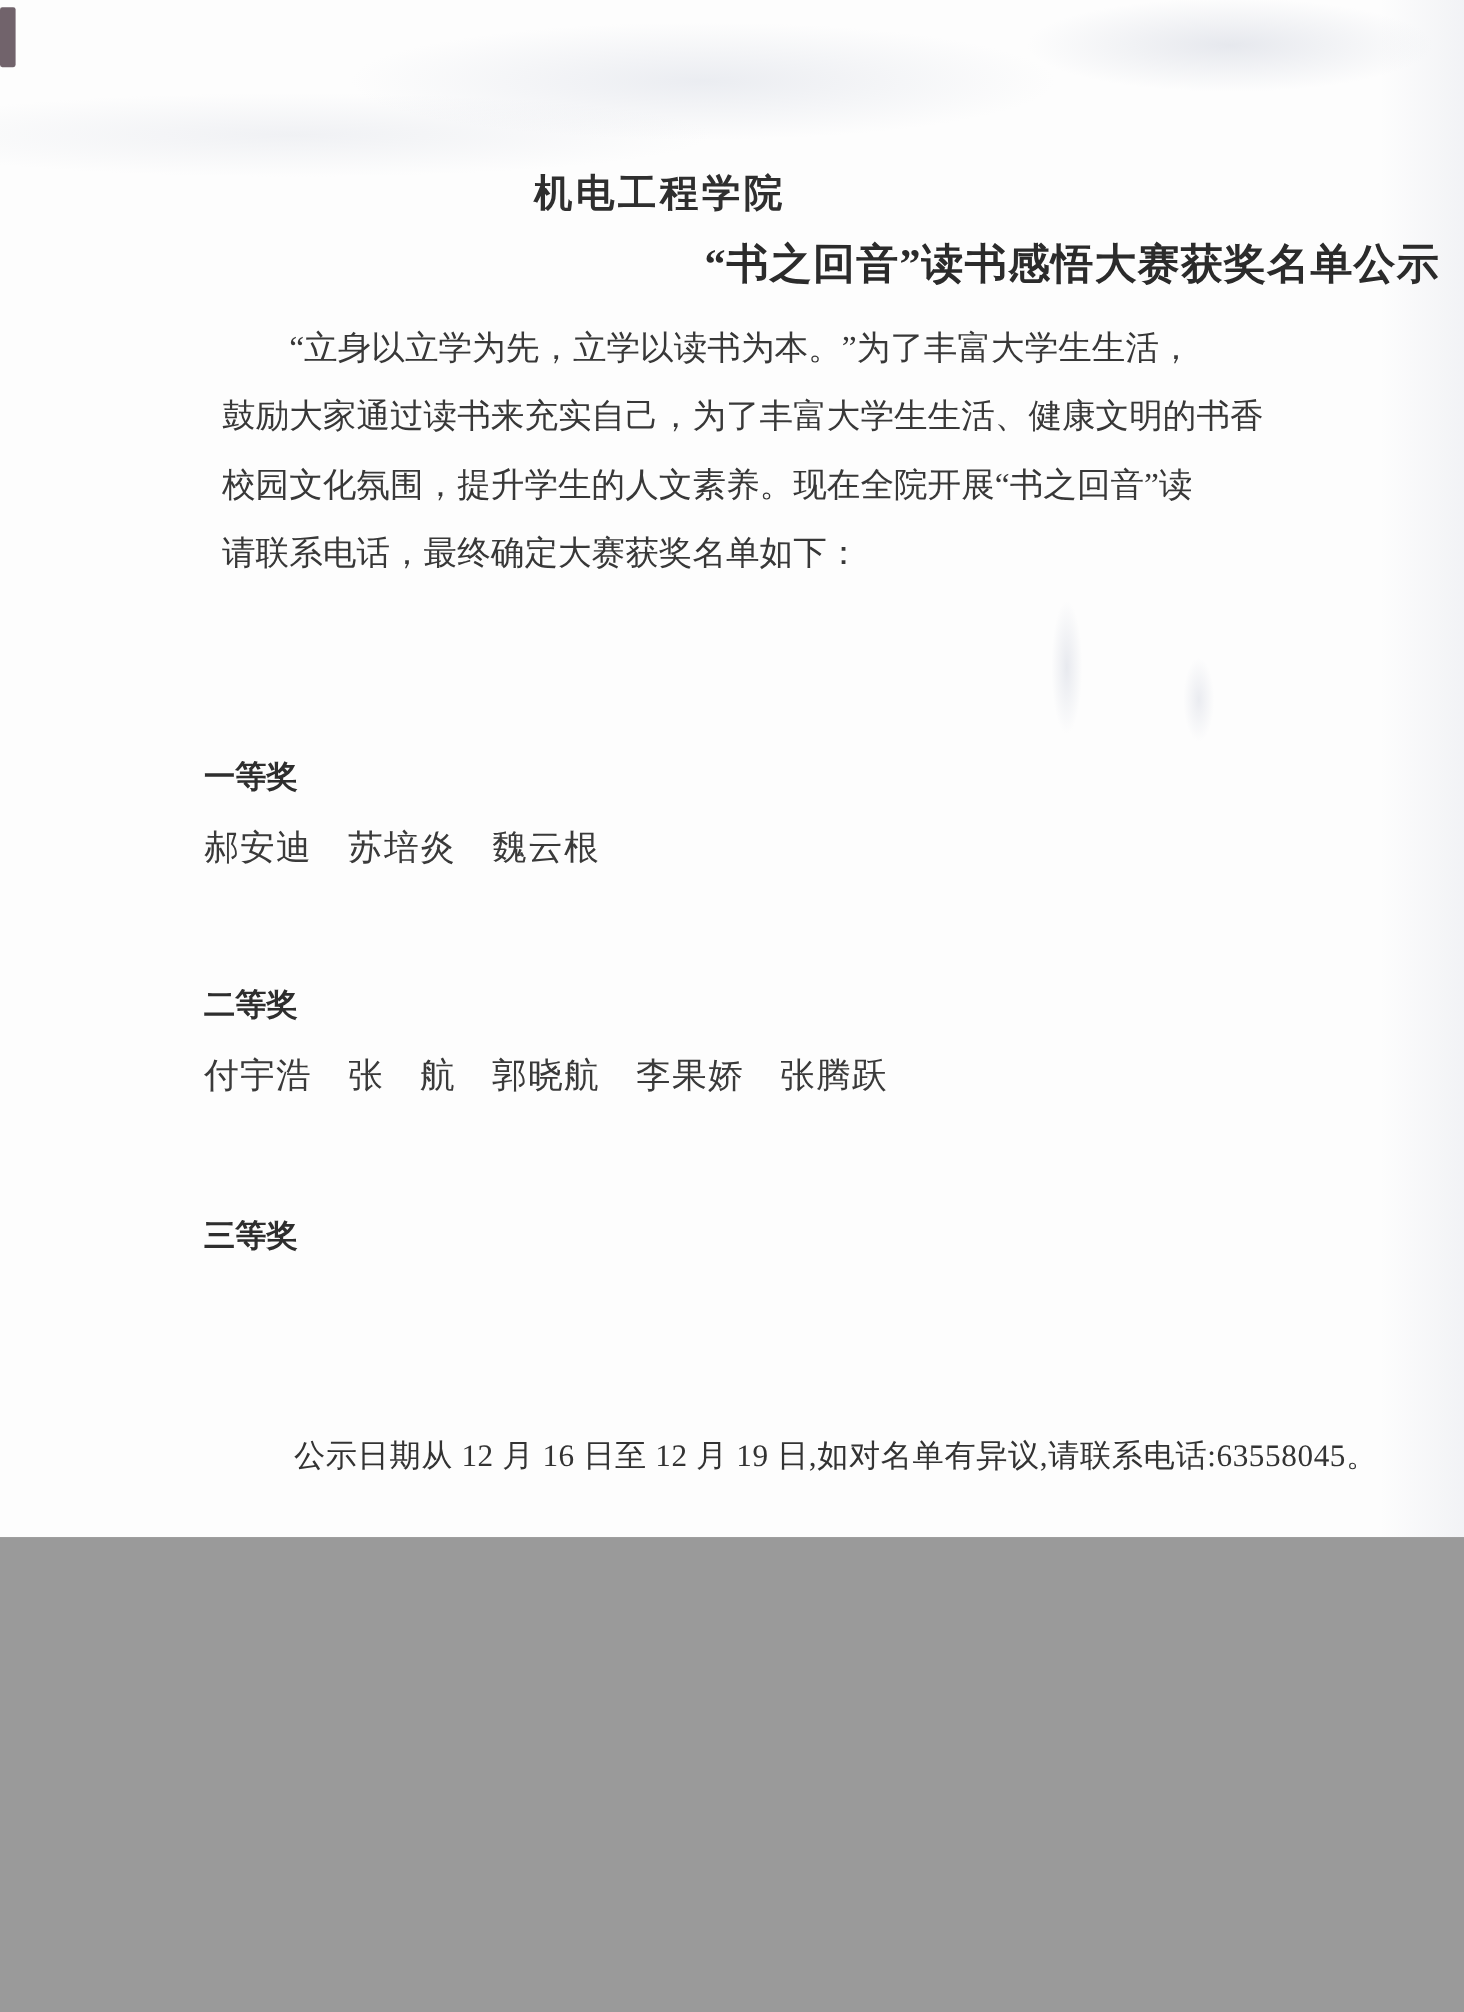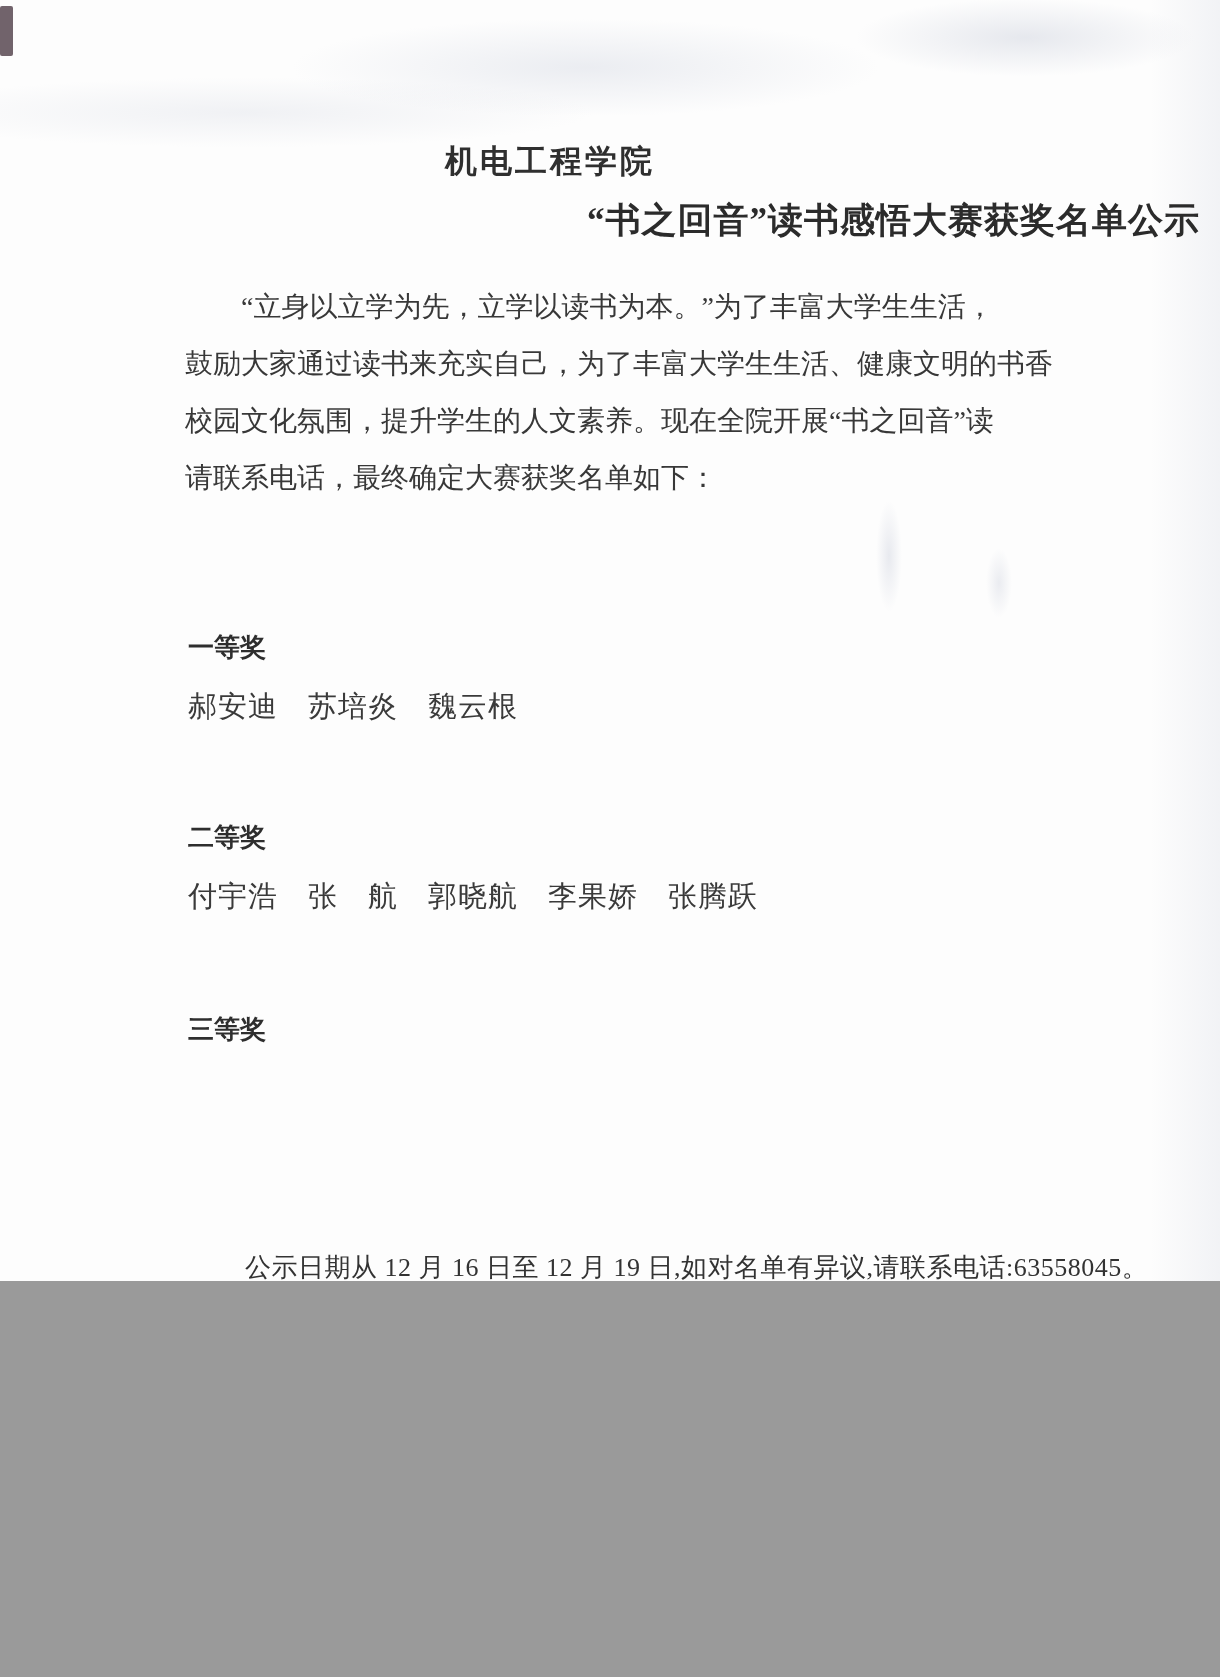--- a/index.html
+++ b/index.html
@@ -45,33 +45,33 @@
     position:absolute;left:0;top:140px;width:1100px;
     text-align:center;font-size:32px;font-weight:600;
     letter-spacing:3px;color:#2f2f2f;white-space:nowrap;
   }
   .doc-subtitle{
     position:absolute;left:0;top:197px;width:1200px;
     text-align:right;font-size:35px;font-weight:700;
     letter-spacing:1px;color:#2b2b2b;white-space:nowrap;
   }
   .doc-paragraph{
-    position:absolute;left:185px;top:278px;width:810px;
+    position:absolute;left:185px;top:262px;width:810px;
     font-size:28px;line-height:57px;color:#383838;
   }
   .doc-paragraph .pline{white-space:nowrap;}
   .doc-paragraph .pline.indent{padding-left:56px;}
-  .award{position:absolute;left:188px;}
+  .award{position:absolute;left:170px;}
   .award .level{font-size:26px;font-weight:700;color:#2e2e2e;white-space:nowrap;}
   .award .names{font-size:29px;margin-top:22px;color:#3a3a3a;white-space:nowrap;letter-spacing:1px;}
   .award-1{top:630px;}
   .award-2{top:820px;}
   .award-3{top:1012px;}
   .doc-notice{
-    position:absolute;left:245px;top:1250px;
+    position:absolute;left:245px;top:1196px;
     font-size:26px;color:#333;white-space:nowrap;letter-spacing:.5px;
   }
   .doc-signature{
     position:absolute;left:593px;top:1390px;
     font-size:25px;color:#333;white-space:nowrap;letter-spacing:1px;
   }
   .doc-date{
     position:absolute;left:718px;top:1436px;
     font-size:27px;color:#333;white-space:nowrap;letter-spacing:2px;font-weight:bold;
   }

